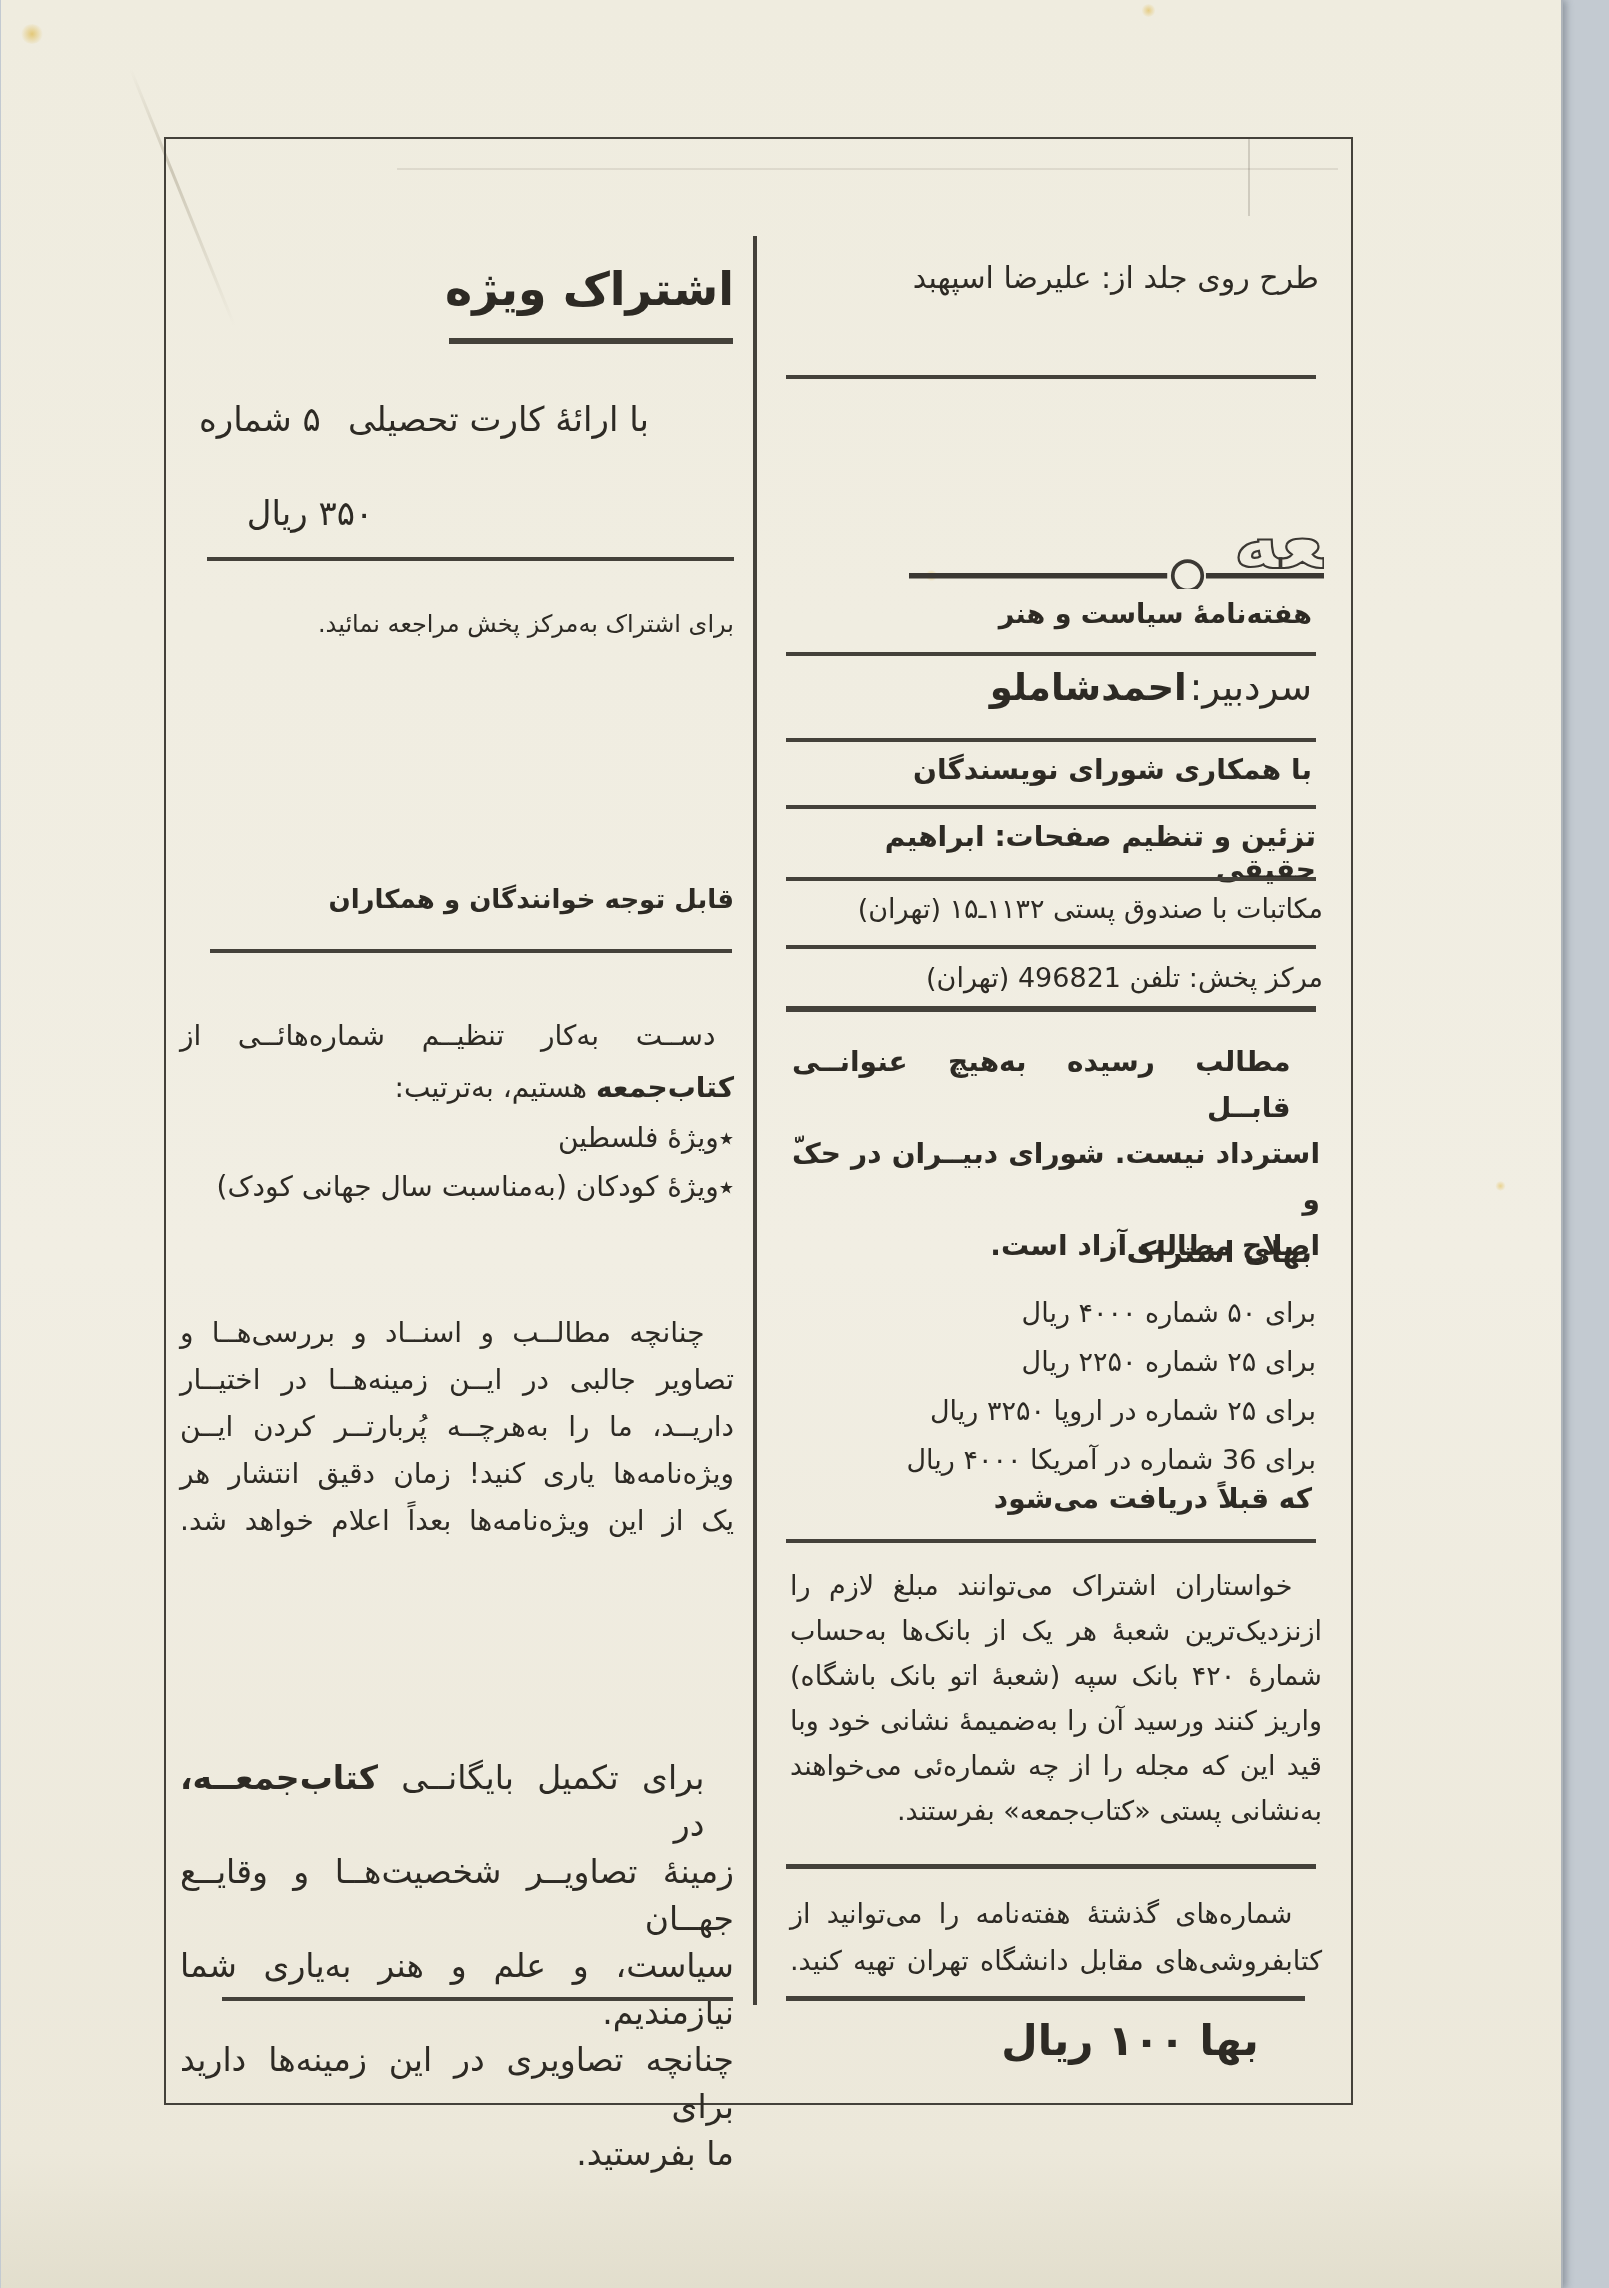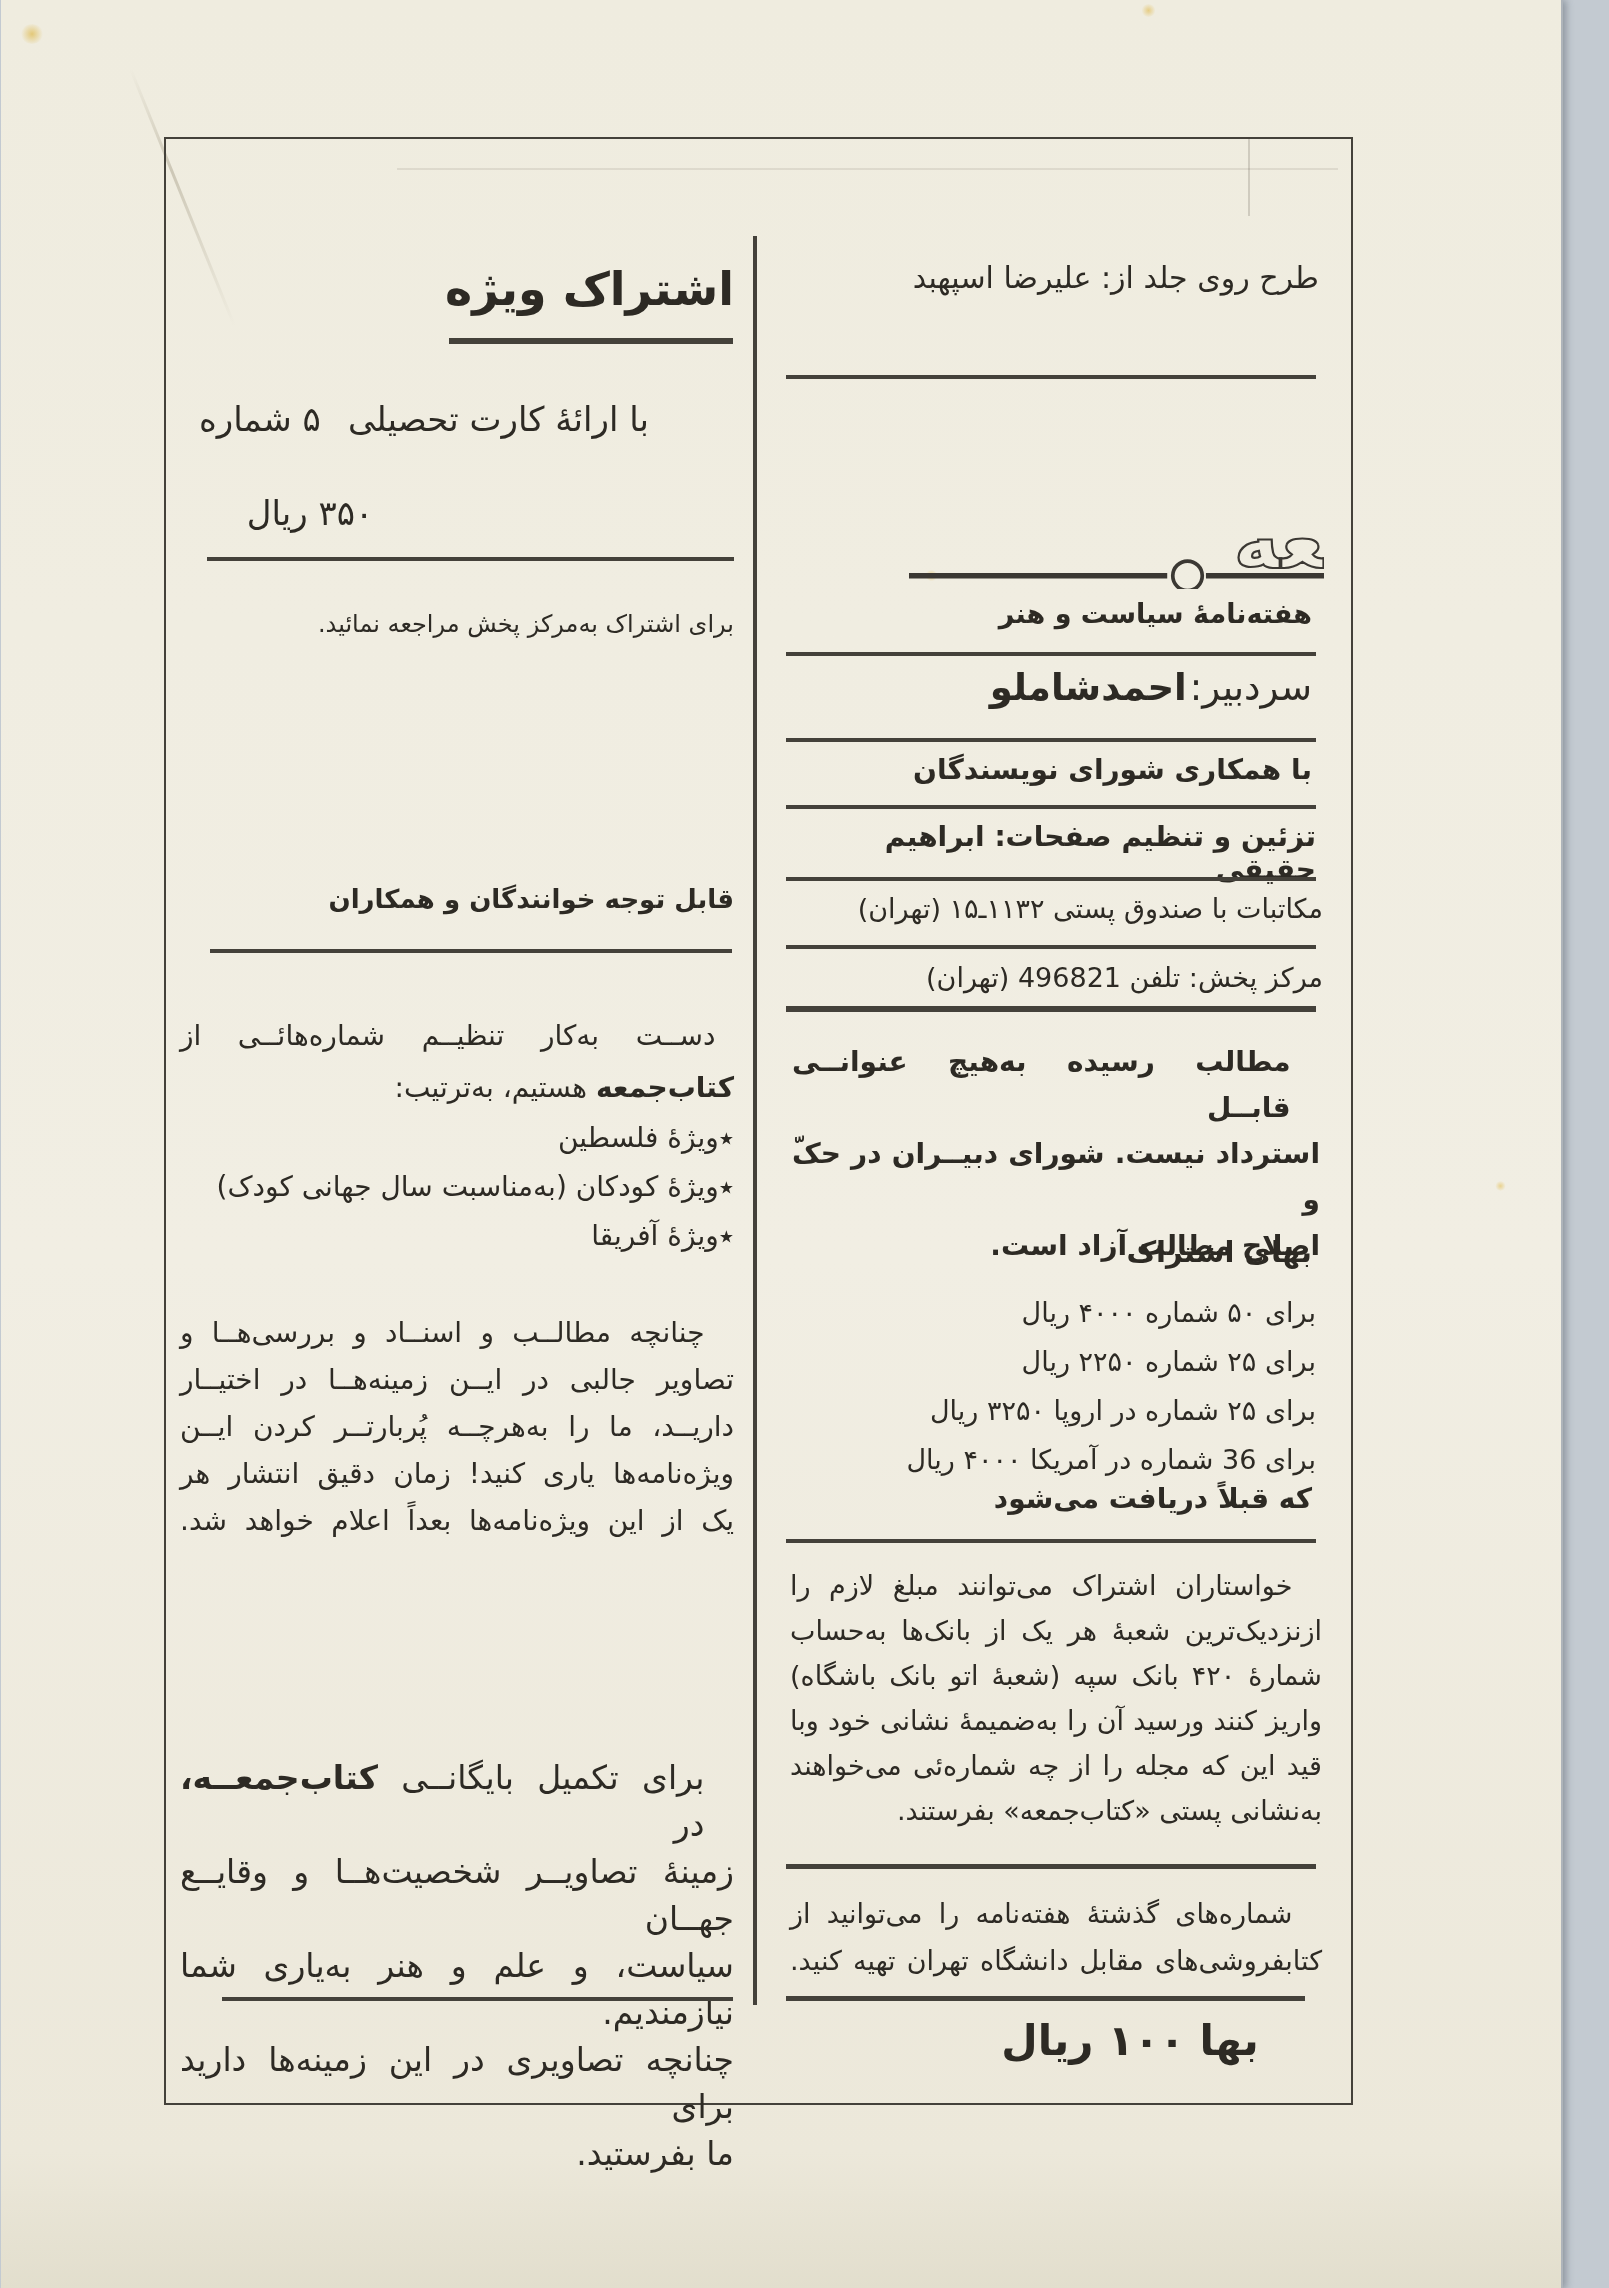--- a/index.html
+++ b/index.html
@@ -137,21 +137,20 @@
 <div class="txt" style="left:180px;top:1010px;width:554px;font-size:28px;line-height:52px;">
   <div class="jl ind" style="padding-right:18.5px;">دســت به‌کار تنظیــم شماره‌هائــی از</div>
   <div class="rl">
     <span class="b">کتاب‌جمعه</span><span> هستیم، به‌ترتیب:</span>
   </div>
 </div>
 
 <div class="txt" style="left:180px;top:1113px;width:554px;font-size:28px;line-height:49px;">
   <div class="rl"><span>٭</span><span>ویژهٔ فلسطین</span></div>
   <div class="rl"><span>٭</span><span>ویژهٔ کودکان (به‌مناسبت سال جهانی کودک)</span></div>
-  <div class="rl"><span>٭</span><span>ویژهٔ آفریقا</span></div>
 </div>
 
 <div class="txt" style="left:180px;top:1309px;width:554px;font-size:28px;line-height:47px;">
   <div class="jl ind">چنانچه مطالــب و اسنــاد و بررسی‌هــا و</div>
   <div class="jl">تصاویر جالبی در ایــن زمینه‌هــا در اختیــار</div>
   <div class="jl">داریــد، ما را به‌هرچــه پُربارتــر کردن ایــن</div>
   <div class="jl">ویژه‌نامه‌ها یاری کنید! زمان دقیق انتشار هر</div>
   <div class="jl">یک از این ویژه‌نامه‌ها بعداً اعلام خواهد شد.</div>
 </div>
 

